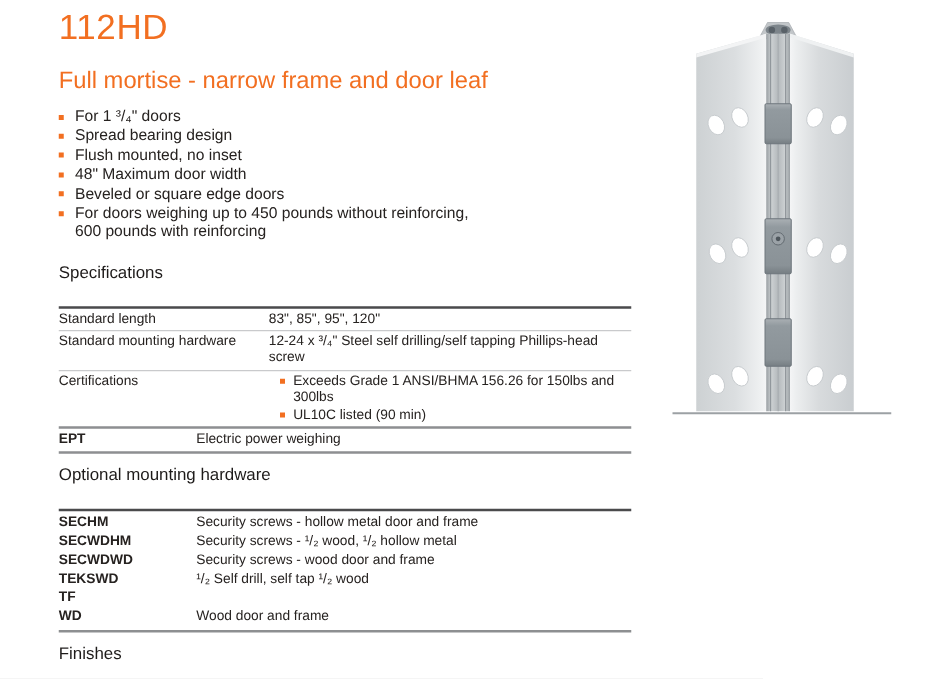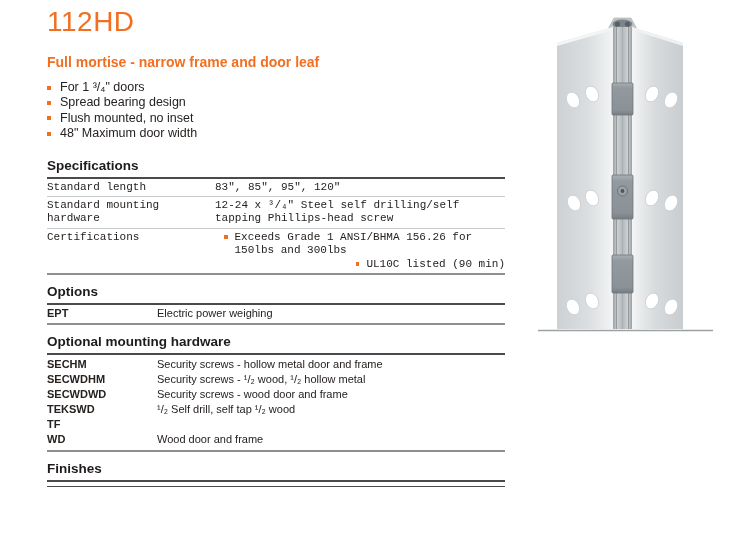--- a/index.html
+++ b/index.html
@@ -5,36 +5,36 @@
   :root{ --accent:#F26F21; --ink:#262220; --line-dark:#4a4a4c; --line-light:#c9cacc; --line-mid:#8d8f91; }
   *{ box-sizing:border-box; margin:0; padding:0; }
   html,body{ background:#e8e8e8; }
   .page{
     position:relative; width:740px; height:543px; background:#ffffff;
     font-family:"Liberation Sans", sans-serif; color:var(--ink); overflow:hidden;
     margin:0 auto;
   }
   .col{ position:absolute; left:47px; top:8px; width:458px; }
   .title{ color:var(--accent); font-size:28px; font-weight:300; letter-spacing:.5px; line-height:28px; margin-bottom:18px; }
-  .subtitle{ color:var(--accent); font-size:14px; font-weight:bold; margin-bottom:10px; }
+  .subtitle{ color:var(--accent); font-size:19px; font-weight:normal; margin-bottom:10px; }
   .features{ list-style:none; margin-bottom:16px; }
   .features li{ display:flex; gap:9px; font-size:12.5px; line-height:15.4px; }
   .sq{ flex:none; width:4px; height:4px; background:var(--accent); margin-top:5.5px; }
   .features .ftxt{ white-space:pre-line; }
-  h3.sec{ font-size:13.5px; font-weight:bold; color:#1e1b1a; padding-bottom:4px; border-bottom:2px solid var(--line-dark); }
+  h3.sec{ font-size:13.5px; font-weight:normal; color:#1e1b1a; padding-bottom:20px; border-bottom:2px solid var(--line-dark); }
   h3.mt{ margin-top:9px; }
   .grid-row{ display:grid; font-size:11px; line-height:13px; padding:2px 0 2.5px; border-bottom:1px solid var(--line-light); }
-  .specrow{ grid-template-columns:168px 1fr;font-family:Liberation Mono, monospace; }
+  .specrow{ grid-template-columns:168px 1fr; }
   .specrow:last-child{ border-bottom:2px solid var(--line-mid); }
   .coderow{ grid-template-columns:79px 1fr;gap:31px; }
   .code{ font-weight:bold; }
   #optionRows .coderow{ border-bottom:2px solid var(--line-mid); }
   #hardwareRows{ padding:2px 0 3px; border-bottom:2px solid var(--line-mid); }
   #hardwareRows .coderow{ border:none; padding:1px 0; }
-  .certlist{ display:flex; flex-direction:column; gap:1px;align-items:flex-end; }
+  .certlist{ display:flex; flex-direction:column; gap:1px; }
   .cert{ display:flex; gap:7px; padding-left:9px; }
   .cert .sq{ width:3.5px; height:3.5px; margin-top:4.5px; }
   .finrow{ grid-template-columns:93px 135px 113px 1fr; }
   .finhead{ font-weight:bold; font-size:11.5px; border-bottom:1px solid var(--line-dark); }
   .hinge{ position:absolute; left:535px; top:3px; }
 </style>
 </head>
 <body>
 
 <div class="page">
@@ -52,20 +52,29 @@
           <span class="sq"></span>
           <span class="ftxt">Spread bearing design</span>
         </li>
         <li>
           <span class="sq"></span>
           <span class="ftxt">Flush mounted, no inset</span>
         </li>
         <li>
           <span class="sq"></span>
           <span class="ftxt">48" Maximum door width</span>
+        </li>
+        <li>
+          <span class="sq"></span>
+          <span class="ftxt">Beveled or square edge doors</span>
+        </li>
+        <li>
+          <span class="sq"></span>
+          <span class="ftxt">For doors weighing up to 450 pounds without reinforcing,
+600 pounds with reinforcing</span>
         </li>
       </ul>
 
     <h3 class="sec">Specifications</h3>
     <div id="specRows">
         <div class="grid-row specrow">
           <span>Standard length</span>
           <span>83", 85", 95", 120"</span>
         </div>
         <div class="grid-row specrow">
@@ -80,21 +89,20 @@
               <span>Exceeds Grade 1 ANSI/BHMA 156.26 for 150lbs and 300lbs</span>
             </div>
             <div class="cert">
               <span class="sq"></span>
               <span>UL10C listed (90 min)</span>
             </div>
           </div>
         </div>
       </div>
 
-    <h3 class="sec mt">Options</h3>
     <div id="optionRows">
         <div class="grid-row coderow">
           <span class="code">EPT</span>
           <span>Electric power weighing</span>
         </div>
       </div>
 
     <h3 class="sec mt">Optional mounting hardware</h3>
     <div id="hardwareRows">
         <div class="grid-row coderow">

